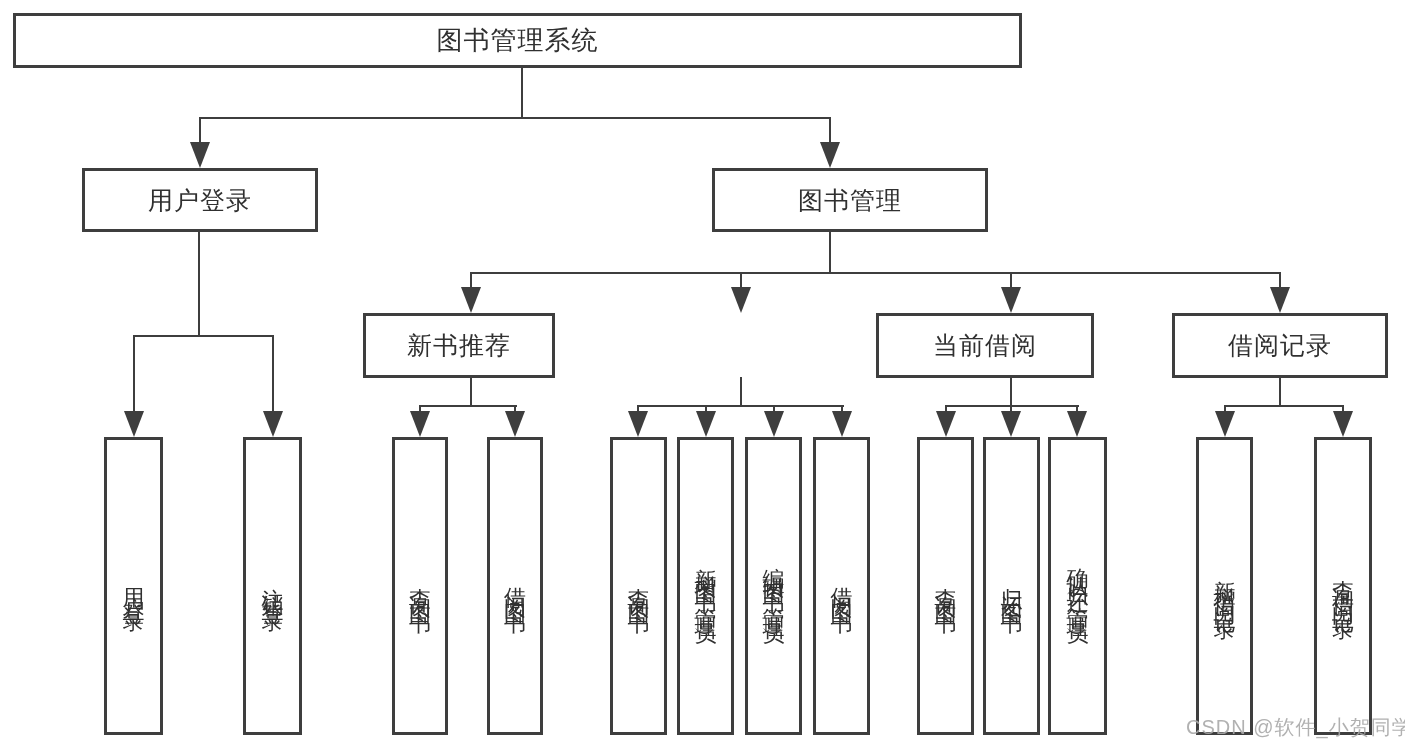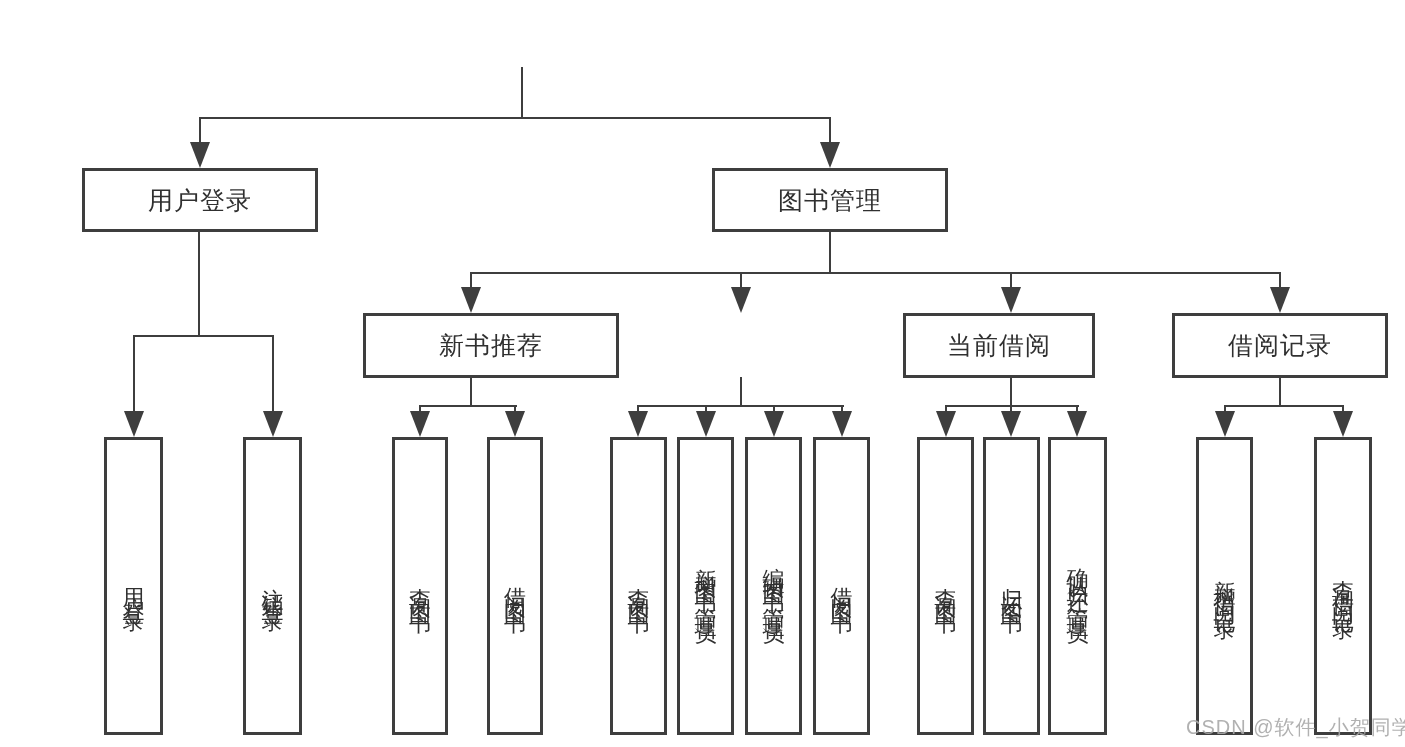--- a/index.html
+++ b/index.html
@@ -57,32 +57,35 @@
     opacity:.9;
     z-index:10;
     white-space:nowrap;
   }
 </style>
 </head>
 <body>
 
 <div id="stage">
 
+  <div class="nd title" style="left:13px;top:13px;width:1009px;height:55px;">
+    <span>图书管理系统</span>
+  </div>
 
   <div class="vl" style="left:521px;top:67px;height:52px;"></div>
   <div class="hl" style="left:199px;top:117px;width:632px;"></div>
   <div class="vl" style="left:199px;top:117px;height:27px;"></div>
   <div class="arr" style="left:190px;top:142px;"></div>
   <div class="vl" style="left:829px;top:117px;height:27px;"></div>
   <div class="arr" style="left:820px;top:142px;"></div>
 
   <div class="nd" style="left:82px;top:168px;width:236px;height:64px;">
     <span>用户登录</span>
   </div>
-  <div class="nd" style="left:712px;top:168px;width:236px;height:64px;">
+  <div class="nd" style="left:712px;top:168px;width:276px;height:64px;">
     <span>图书管理</span>
   </div>
 
   <div class="vl" style="left:198px;top:231px;height:105px;"></div>
   <div class="hl" style="left:133px;top:335px;width:141px;"></div>
   <div class="vl" style="left:133px;top:335px;height:77px;"></div>
   <div class="arr" style="left:124px;top:411px;"></div>
   <div class="vl" style="left:272px;top:335px;height:77px;"></div>
   <div class="arr" style="left:263px;top:411px;"></div>
 
@@ -90,24 +93,24 @@
   <div class="hl" style="left:470px;top:272px;width:811px;"></div>
   <div class="vl" style="left:470px;top:272px;height:17px;"></div>
   <div class="arr" style="left:461px;top:287px;"></div>
   <div class="vl" style="left:740px;top:272px;height:17px;"></div>
   <div class="arr" style="left:731px;top:287px;"></div>
   <div class="vl" style="left:1010px;top:272px;height:17px;"></div>
   <div class="arr" style="left:1001px;top:287px;"></div>
   <div class="vl" style="left:1279px;top:272px;height:17px;"></div>
   <div class="arr" style="left:1270px;top:287px;"></div>
 
-  <div class="nd" style="left:363px;top:313px;width:256px;height:65px;">
+  <div class="nd" style="left:363px;top:313px;width:192px;height:65px;">
     <span>新书推荐</span>
   </div>
-  <div class="nd" style="left:903px;top:313px;width:192px;height:65px;">
+  <div class="nd" style="left:876px;top:313px;width:218px;height:65px;">
     <span>当前借阅</span>
   </div>
   <div class="nd" style="left:1172px;top:313px;width:216px;height:65px;">
     <span>借阅记录</span>
   </div>
 
   <div class="vl" style="left:470px;top:377px;height:29px;"></div>
   <div class="hl" style="left:419px;top:405px;width:98px;"></div>
   <div class="vl" style="left:419px;top:405px;height:8px;"></div>
   <div class="arr" style="left:410px;top:411px;"></div>

